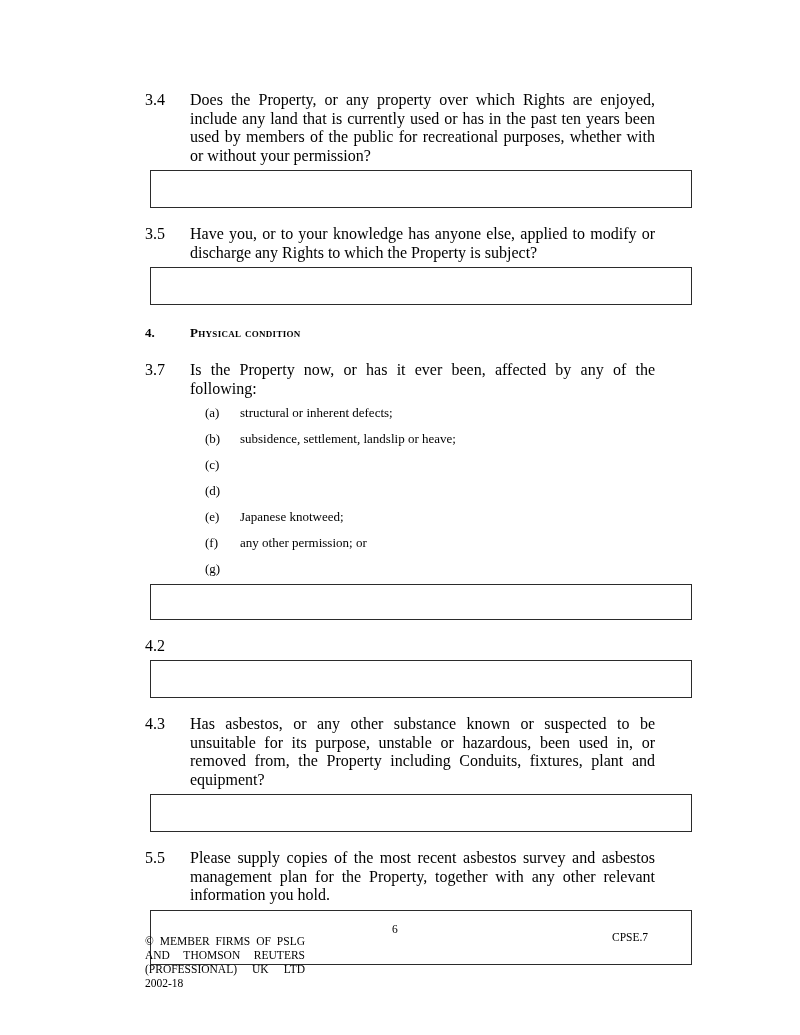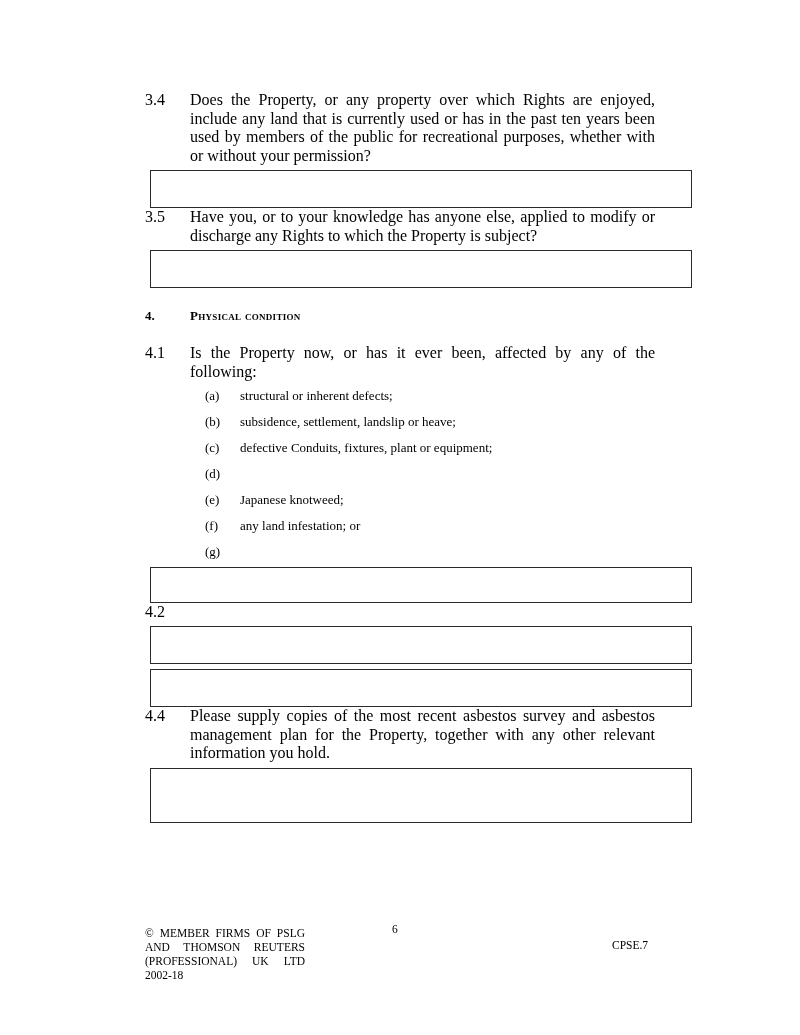--- a/index.html
+++ b/index.html
@@ -19,21 +19,21 @@
 
   .qrow {
     display: flex;
     margin-left: 145px;
     font-size: 16px;
     line-height: 18.5px;
   }
   .qnum { width: 45px; flex-shrink: 0; }
   .qtext { width: 465px; text-align: justify; }
 
-  .mt17 { }
+  .mt17 { margin-top: 17px; }
   .mt19 { margin-top: 19px; }
 
   .section-heading {
     display: flex;
     margin-left: 145px;
     margin-top: 19px;
     font-size: 13px;
     line-height: 18px;
     font-weight: bold;
   }
@@ -66,26 +66,26 @@
 
   .footer {
     position: absolute;
     top: 922px; left: 0;
     width: 800px;
     font-size: 11.5px;
     line-height: 14px;
   }
   .footer-left {
     position: absolute;
-    left: 145px; top: 4px;
+    left: 145px; top: 12px;
     width: 160px;
     text-align: justify;
   }
   .footer-center { position: absolute; left: 392px; top: 0; }
-  .footer-right { position: absolute; left: 612px; top: 16px; }
+  .footer-right { position: absolute; left: 612px; top: 8px; }
 </style>
 </head>
 <body>
 
 <div class="page">
   <div class="content">
 
     <div class="qrow">
       <div class="qnum">3.4</div>
       <div class="qtext">Does the Property, or any property over which Rights are enjoyed, include any land that is currently used or has in the past ten years been used by members of the public for recreational purposes, whether with or without your permission?</div>
@@ -97,62 +97,65 @@
       <div class="qtext">Have you, or to your knowledge has anyone else, applied to modify or discharge any Rights to which the Property is subject?</div>
     </div>
     <div class="answer-box h38"></div>
 
     <div class="section-heading">
       <div class="qnum">4.</div>
       <div class="qtitle">Physical condition</div>
     </div>
 
     <div class="qrow mt19">
-      <div class="qnum">4.1</div>
+      <div class="qnum">3.7</div>
       <div class="qtext">Is the Property now, or has it ever been, affected by any of the following:</div>
     </div>
     <div class="sub-list">
       <div class="subrow">
         <div class="subletter">(a)</div>
         <div class="subtext">structural or inherent defects;</div>
       </div>
       <div class="subrow">
         <div class="subletter">(b)</div>
         <div class="subtext">subsidence, settlement, landslip or heave;</div>
       </div>
       <div class="subrow">
         <div class="subletter">(c)</div>
-        <div class="subtext">defective Conduits, fixtures, plant or equipment;</div>
       </div>
       <div class="subrow">
         <div class="subletter">(d)</div>
       </div>
       <div class="subrow">
         <div class="subletter">(e)</div>
         <div class="subtext">Japanese knotweed;</div>
       </div>
       <div class="subrow">
         <div class="subletter">(f)</div>
-        <div class="subtext">any land infestation; or</div>
+        <div class="subtext">any other permission; or</div>
       </div>
       <div class="subrow">
         <div class="subletter">(g)</div>
       </div>
     </div>
     <div class="answer-box h36"></div>
 
     <div class="qrow mt17">
       <div class="qnum">4.2</div>
     </div>
     <div class="answer-box h38"></div>
 
+    <div class="qrow mt17">
+      <div class="qnum">4.3</div>
+      <div class="qtext">Has asbestos, or any other substance known or suspected to be unsuitable for its purpose, unstable or hazardous, been used in, or removed from, the Property including Conduits, fixtures, plant and equipment?</div>
+    </div>
     <div class="answer-box h38"></div>
 
     <div class="qrow mt17">
-      <div class="qnum">4.4</div>
+      <div class="qnum">5.5</div>
       <div class="qtext">Please supply copies of the most recent asbestos survey and asbestos management plan for the Property, together with any other relevant information you hold.</div>
     </div>
     <div class="answer-box h55"></div>
 
   </div>
 
   <div class="footer">
     <div class="footer-left">© MEMBER FIRMS OF PSLG AND THOMSON REUTERS (PROFESSIONAL) UK LTD 2002-18</div>
     <div class="footer-center">6</div>
     <div class="footer-right">CPSE.7</div>

